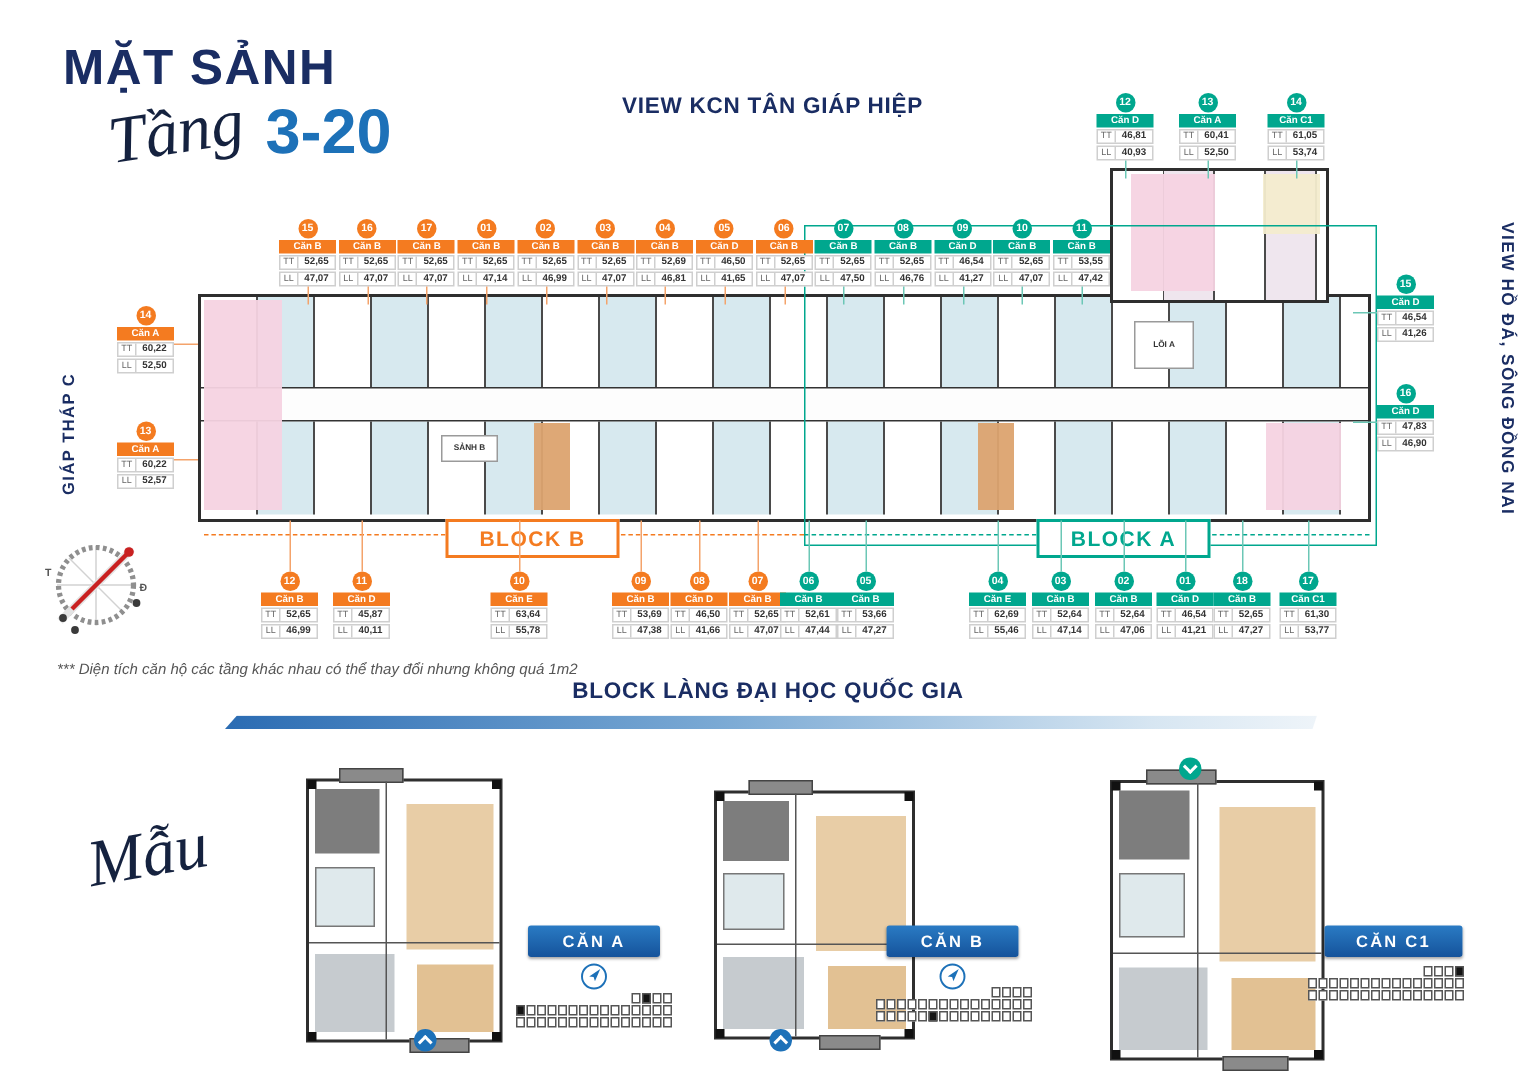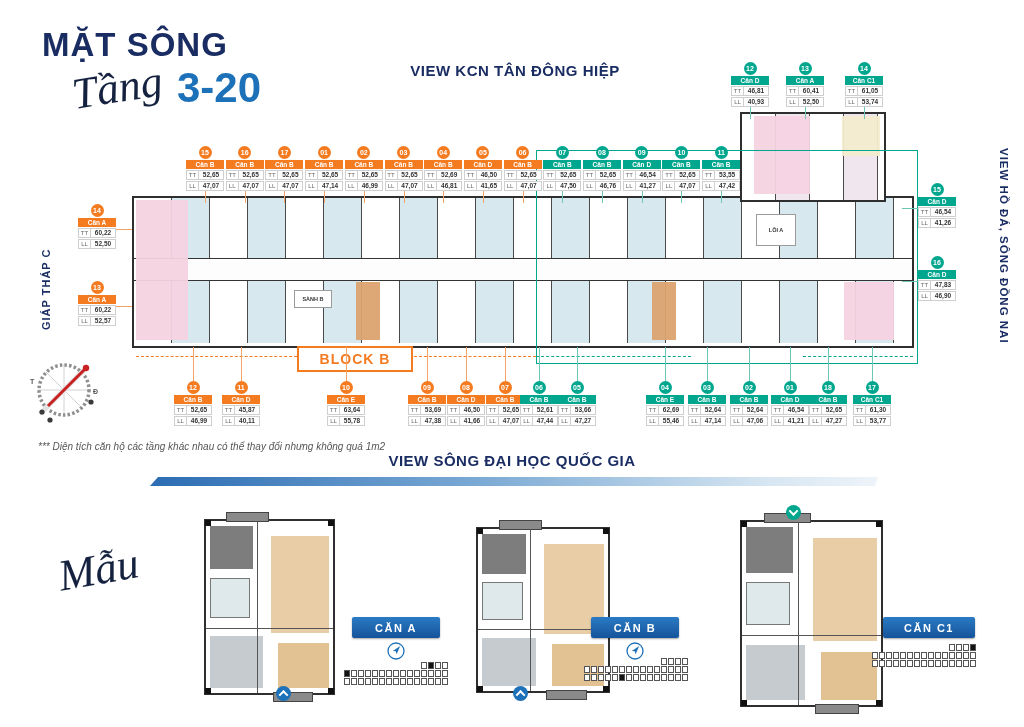--- a/index.html
+++ b/index.html
@@ -117,30 +117,30 @@
   .cb-a{left:276px;top:686px;} .cb-b{left:513px;top:686px;} .cb-c{left:786px;top:505px;}
   .chev{width:5px;height:5px;border-left:2px solid #fff;border-top:2px solid #fff;}
   .chev.up{transform:rotate(45deg) translate(1px,1px);}
   .chev.down{transform:rotate(225deg) translate(1px,1px);}
 </style>
 </head>
 <body>
 
 <div class="stage">
 
-  <div class="title">MẶT SÔNG</div>
+  <div class="title">MẶT SẢNH</div>
   <div class="sub">
     <span class="script">Tầng</span>
     <span class="range">3-20</span>
   </div>
 
-  <div class="viewlbl view-top">VIEW KCN TÂN ĐÔNG HIỆP</div>
+  <div class="viewlbl view-top">VIEW KCN TÂN GIÁP HIỆP</div>
   <div class="viewlbl view-right">VIEW HỒ ĐÁ, SÔNG ĐỒNG NAI</div>
   <div class="viewlbl view-left">GIÁP THÁP C</div>
-  <div class="viewlbl view-bottom">VIEW SÔNG ĐẠI HỌC QUỐC GIA</div>
+  <div class="viewlbl view-bottom">BLOCK LÀNG ĐẠI HỌC QUỐC GIA</div>
 
   <div class="band">
     <div class="stripes st-top"></div>
     <div class="corridor"></div>
     <div class="stripes st-bot"></div>
     <div class="patch p-pinkL"></div>
     <div class="patch p-tan1"></div>
     <div class="patch p-tan2"></div>
     <div class="patch p-pinkR"></div>
     <div class="plan-tag tag-sanhb">SẢNH B</div>
@@ -150,20 +150,21 @@
     <div class="patch p-pinkE"></div>
     <div class="patch p-yelE"></div>
   </div>
   <div class="tealrect"></div>
 
   <div class="dash b" style="left:136px;width:161px;"></div>
   <div class="dash b" style="left:409px;width:127px;"></div>
   <div class="dash a" style="left:536px;width:155px;"></div>
   <div class="dash a" style="left:803px;width:110px;"></div>
   <div class="blocklbl bl-b">BLOCK B</div>
+  <div class="blocklbl bl-a">BLOCK A</div>
 
   <div id="cards">
       <div class="unit-card bB ld-down" style="left: 186px; top: 146px;">
         <div class="badge">15</div>
         <div class="hdr">Căn B</div>
         <div class="rw">
           <span class="cl">TT</span>
           <span class="cv">52,65</span>
         </div>
         <div class="rw">

